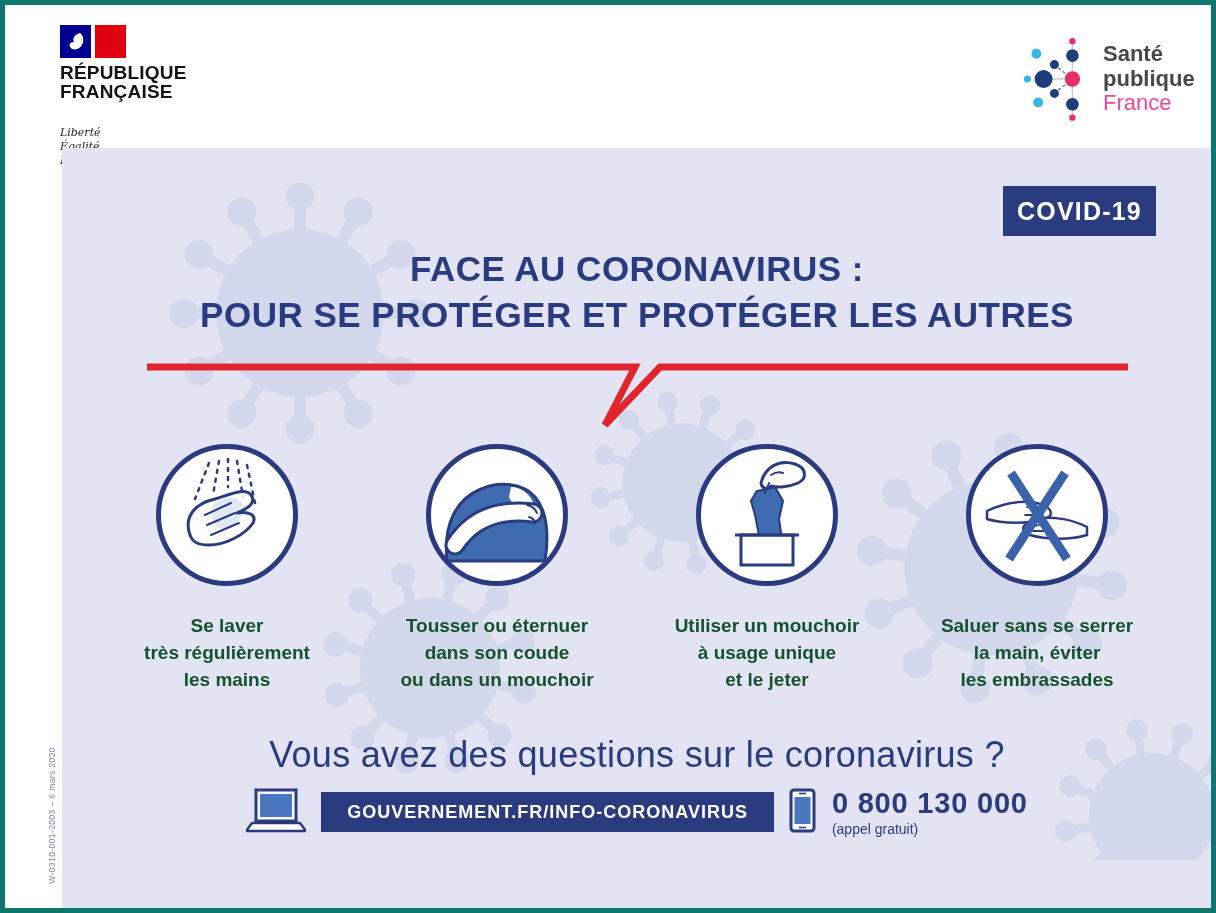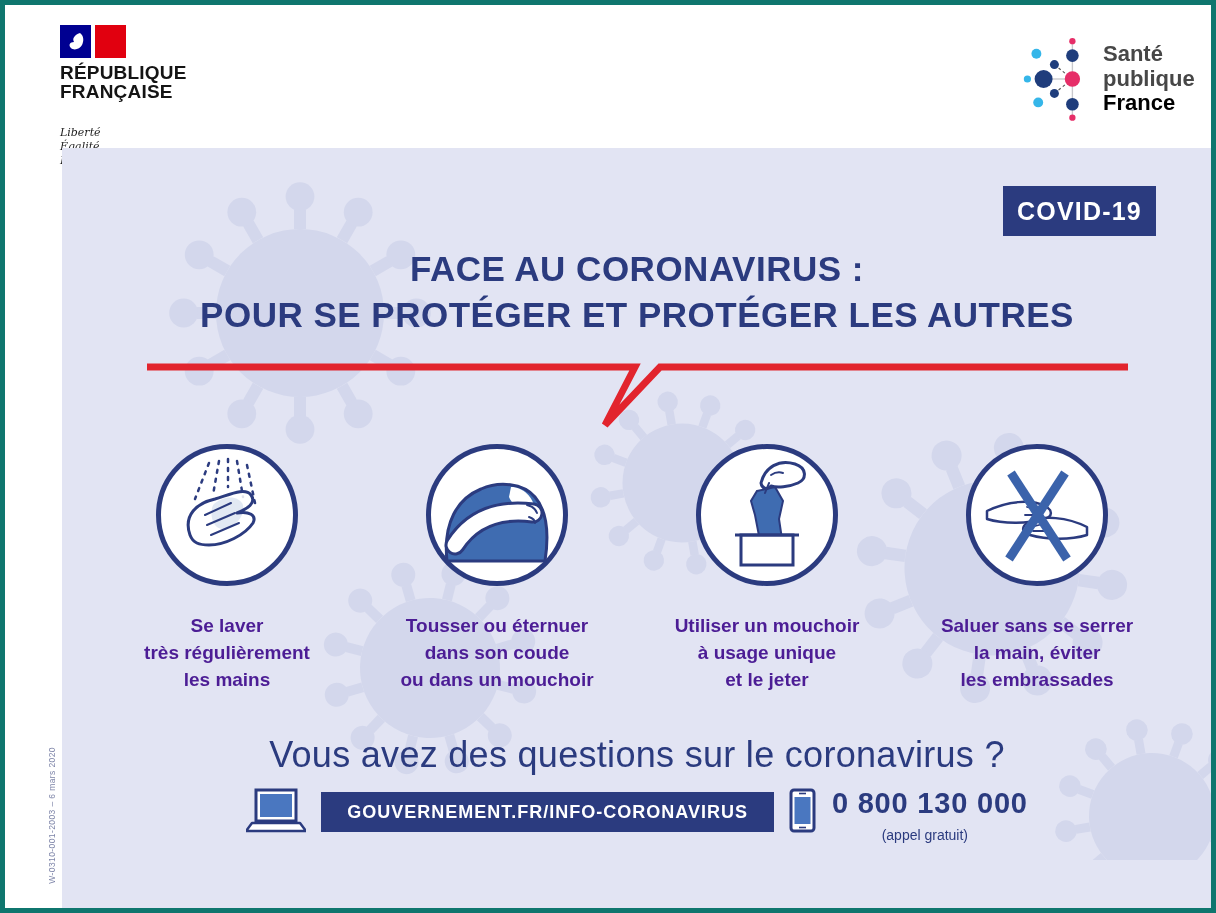--- a/index.html
+++ b/index.html
@@ -15,21 +15,21 @@
   .rf-flag .b { width:31px; background:#000091; position:relative; }
   .rf-flag .gap { width:4px; background:#fff; }
   .rf-flag .r { width:31px; background:#e1000f; }
   .rf-name { margin-top:5px; font-size:19px; font-weight:800; color:#141414; line-height:1.02; letter-spacing:.2px; }
   .rf-motto { margin-top:24px; font-family:"DejaVu Serif", serif; font-style:italic; font-size:11px; color:#1c1c1c; line-height:1.3; }
 
   
   .spf-logo { position:absolute; left:1017px; top:26px; display:flex; align-items:center; }
   .spf-text { margin-left:9px; }
   .spf-name { font-size:22px; font-weight:700; color:#474747; line-height:1.12; }
-  .spf-country { font-size:22px; font-weight:700; color:#000000; line-height:1.12; }
+  .spf-country { font-size:22px; font-weight:400; color:#ec4899; line-height:1.12; }
 
   
   .panel { position:absolute; left:57px; top:143px; width:1150px; height:892px;
            background:#e2e4f3; overflow:hidden; }
   .bg-viruses { position:absolute; left:0; top:0; }
 
   .badge { position:absolute; left:941px; top:38px; width:153px; height:50px;
            background:#2b3b7f; color:#fff; display:flex; align-items:center; justify-content:center;
            font-size:25px; font-weight:800; letter-spacing:1.2px; }
 
@@ -37,33 +37,33 @@
            color:#2b3b7f; font-size:35px; font-weight:800; line-height:1.3; letter-spacing:.5px; }
 
   .redline { position:absolute; left:85px; top:213px; }
 
   .gestures { position:absolute; left:30px; top:296px; width:1080px; display:flex; }
   .gesture { flex:1; display:flex; flex-direction:column; align-items:center; }
   .gesture-circle { width:132px; height:132px; border-radius:50%; background:#fff;
                     border:5px solid #2b3b7f; display:flex; align-items:center; justify-content:center;
                     box-sizing:content-box; }
   .gesture-caption { margin-top:27px; text-align:center; font-size:19px; font-weight:700;
-                     color:#4c1d95; line-height:1.42; }
+                     color:#14532d; line-height:1.42; }
 
   .question { position:absolute; left:0; right:0; top:586px; text-align:center;
               font-size:36px; font-weight:400; color:#2b3b7f; letter-spacing:.3px; }
 
   .footer { position:absolute; left:0; right:0; top:640px; display:flex;
             justify-content:center; align-items:flex-start; gap:15px; }
   .site-btn { background:#2b3b7f; color:#fff; height:40px; margin-top:4px; padding:0 26px;
               display:flex; align-items:center; font-size:18px; font-weight:700; letter-spacing:1px;
               border:none; cursor:pointer; font-family:"Liberation Sans", sans-serif; }
-  .phone-block { text-align:center; }
+  .phone-block { text-align:left; }
   .phone-number { font-size:29px; font-weight:800; color:#2b3b7f; letter-spacing:.8px; line-height:1.1; }
-  .phone-note { font-size:14px; font-weight:400; color:#2b3b7f; margin-top:7px; padding-right:10px; }
+  .phone-note { font-size:14px; font-weight:400; color:#2b3b7f; margin-top:1px; padding-right:10px; }
 
   .ref { position:absolute; left:42px; top:742px; writing-mode:vertical-rl;
          transform:rotate(180deg); font-size:8.5px; color:#7d84a8; letter-spacing:.4px; }
 </style>
 </head>
 <body>
 
 <div class="page">
 
   <div class="rf-logo">

